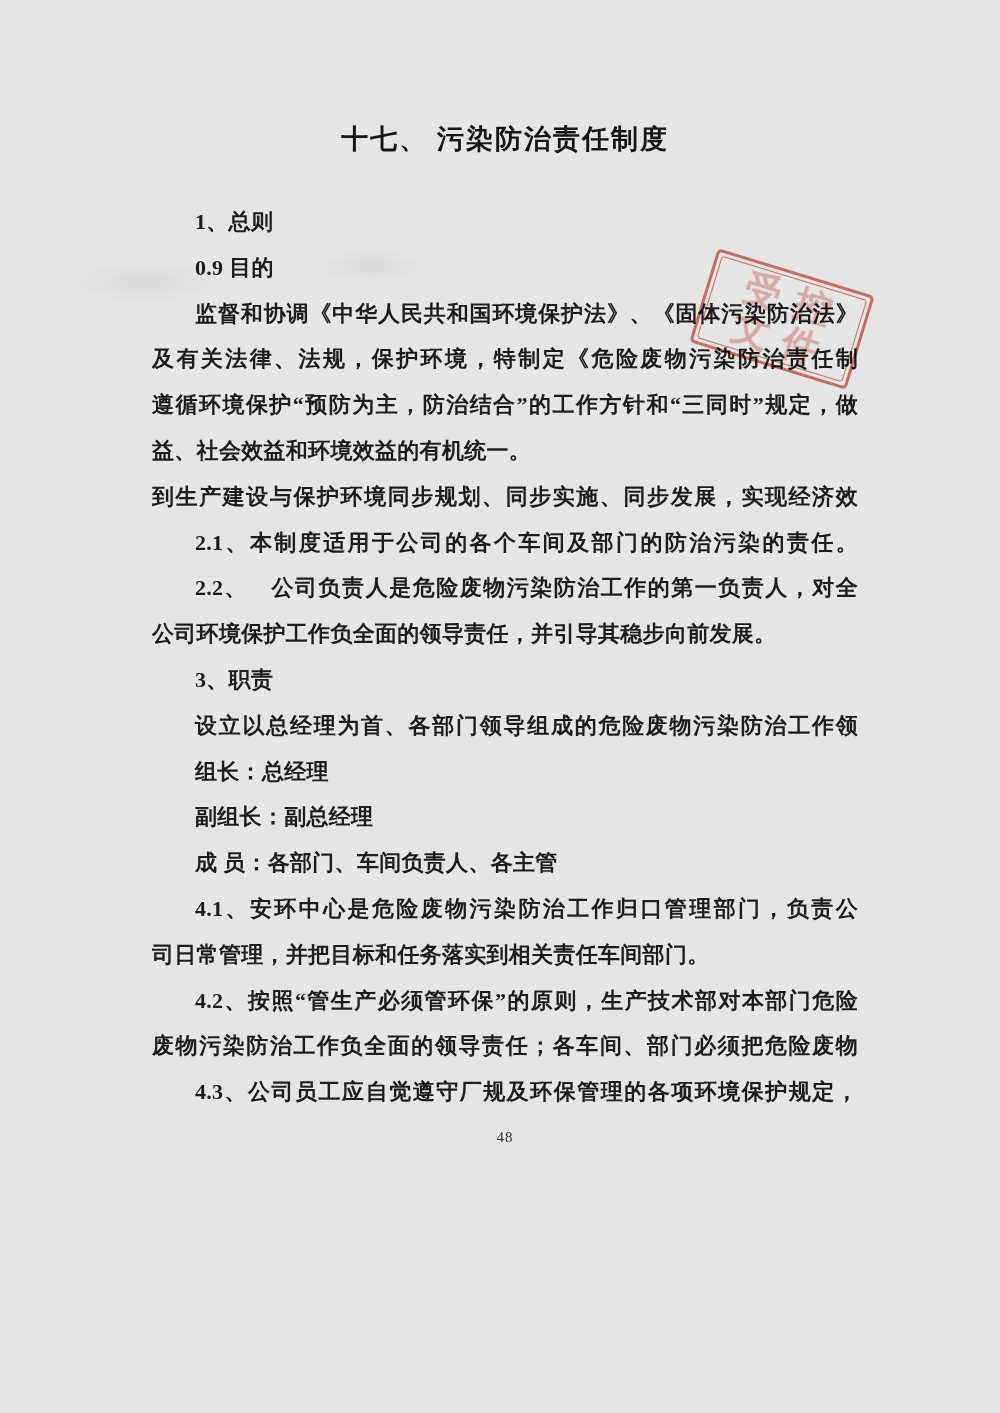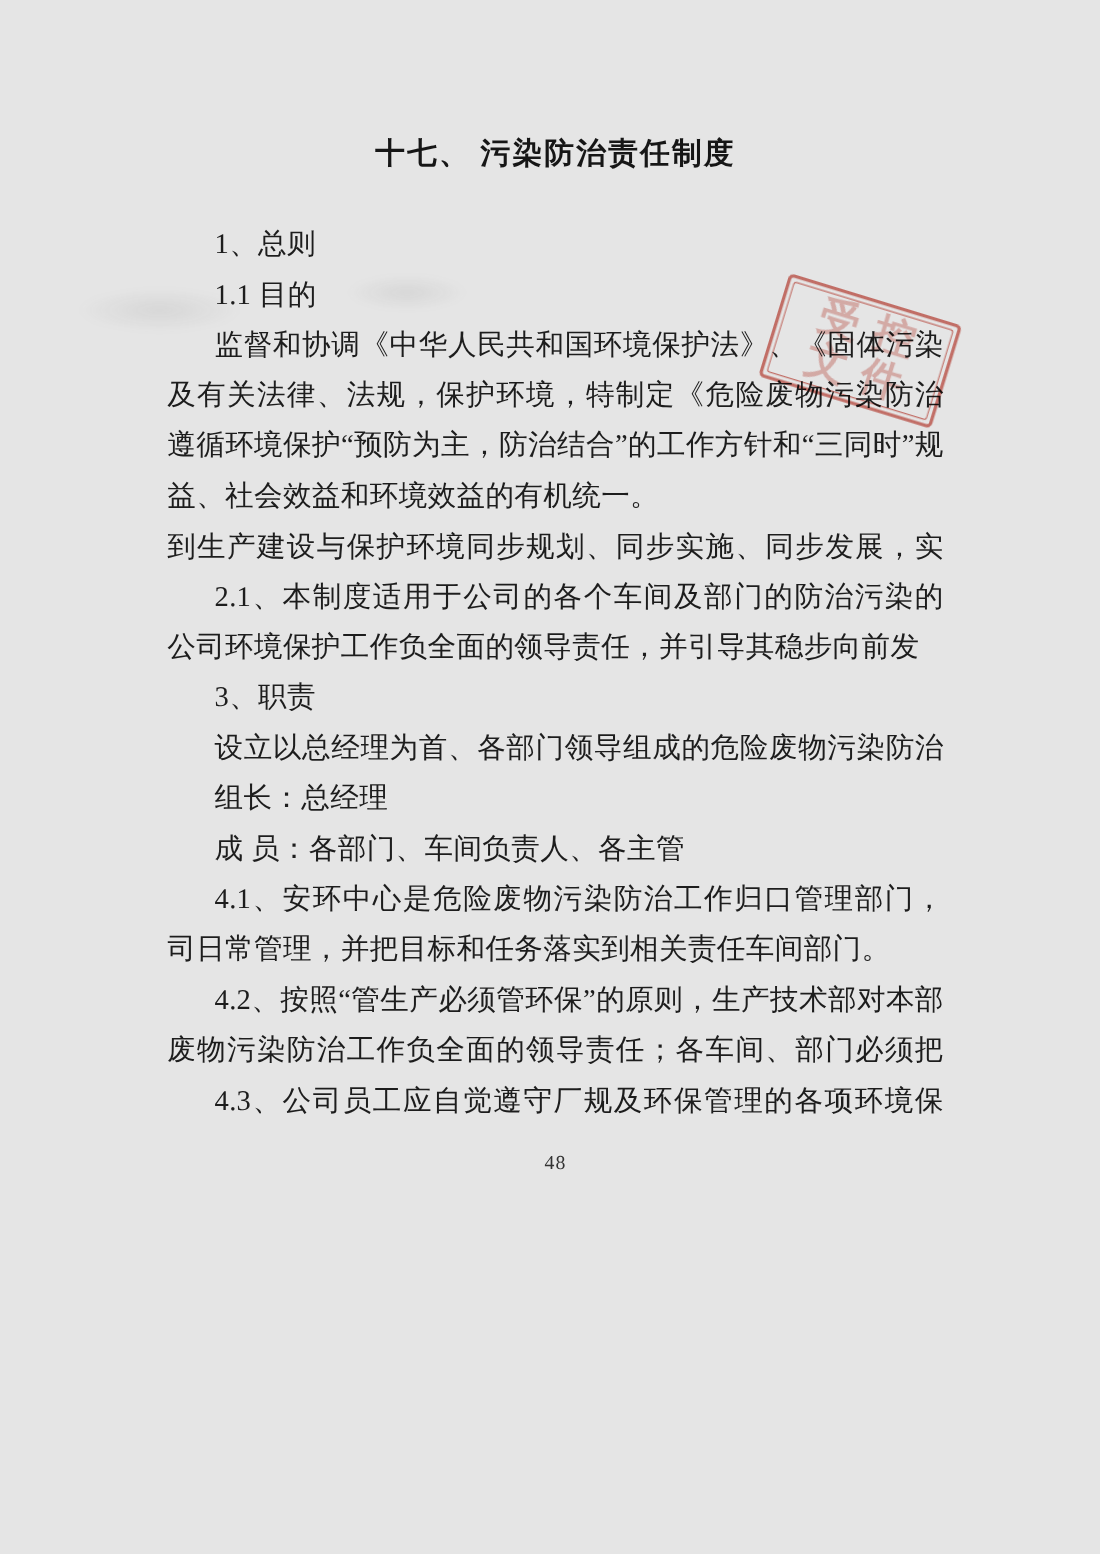--- a/index.html
+++ b/index.html
@@ -31,36 +31,36 @@
     font-weight: 700;
     text-align: center;
     letter-spacing: 2px;
     margin: 0 0 44px 0;
     color: #161616;
   }
   .body-text { width: 706px; }
   .line {
     height: 45.8px;
     line-height: 45.8px;
-    font-size: 26px;
-    font-weight: 400;
+    font-size: 22px;
+    font-weight: 700;
     letter-spacing: 0.3px;
     overflow: hidden;
     text-align: left;
     color: #1d1d1d;
   }
   .line.indent { text-indent: 43px; }
   .line.justify {
     text-align: justify;
     text-align-last: justify;
   }
   .page-number {
-    margin-top: 24px;
+    margin-top: 12px;
     text-align: center;
-    font-size: 18px;
+    font-size: 15px;
     line-height: 20px;
     color: #333333;
     letter-spacing: 1px;
   }
   
   .stamp {
     position: absolute;
     left: 700px;
     top: 270px;
     width: 164px;
@@ -109,31 +109,33 @@
 <div class="page">
 
   <div class="smudge smudge-1"></div>
   <div class="smudge smudge-2"></div>
 
   <div class="content">
     <h1 class="doc-title">十七、 污染防治责任制度</h1>
 
     <div class="body-text">
         <div class="line indent">1、总则</div>
-        <div class="line indent">1.1 目的</div>
+        <div class="line indent">0.9 目的</div>
         <div class="line indent justify">监督和协调《中华人民共和国环境保护法》、《固体污染防治法》</div>
         <div class="line justify">及有关法律、法规，保护环境，特制定《危险废物污染防治责任制度》。</div>
         <div class="line justify">遵循环境保护“预防为主，防治结合”的工作方针和“三同时”规定，做</div>
         <div class="line">益、社会效益和环境效益的有机统一。</div>
         <div class="line justify">到生产建设与保护环境同步规划、同步实施、同步发展，实现经济效</div>
         <div class="line indent justify">2.1、本制度适用于公司的各个车间及部门的防治污染的责任。</div>
+        <div class="line indent justify">2.2、　公司负责人是危险废物污染防治工作的第一负责人，对全</div>
         <div class="line">公司环境保护工作负全面的领导责任，并引导其稳步向前发展。</div>
         <div class="line indent">3、职责</div>
         <div class="line indent justify">设立以总经理为首、各部门领导组成的危险废物污染防治工作领</div>
         <div class="line indent">组长：总经理</div>
+        <div class="line indent">副组长：副总经理</div>
         <div class="line indent">成 员：各部门、车间负责人、各主管</div>
         <div class="line indent justify">4.1、安环中心是危险废物污染防治工作归口管理部门，负责公</div>
         <div class="line">司日常管理，并把目标和任务落实到相关责任车间部门。</div>
         <div class="line indent justify">4.2、按照“管生产必须管环保”的原则，生产技术部对本部门危险</div>
         <div class="line justify">废物污染防治工作负全面的领导责任；各车间、部门必须把危险废物</div>
         <div class="line indent justify">4.3、公司员工应自觉遵守厂规及环保管理的各项环境保护规定，</div>
       </div>
 
     <div class="page-number">48</div>
   </div>

